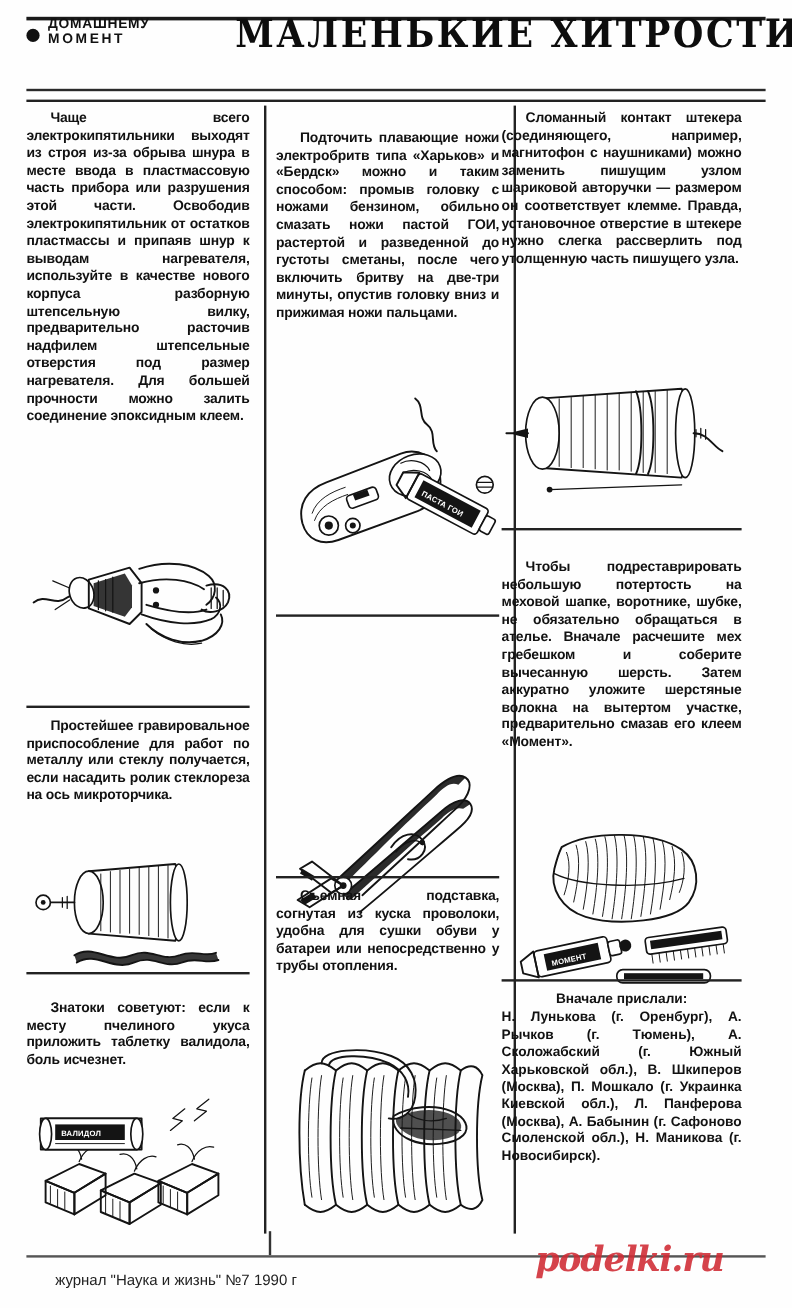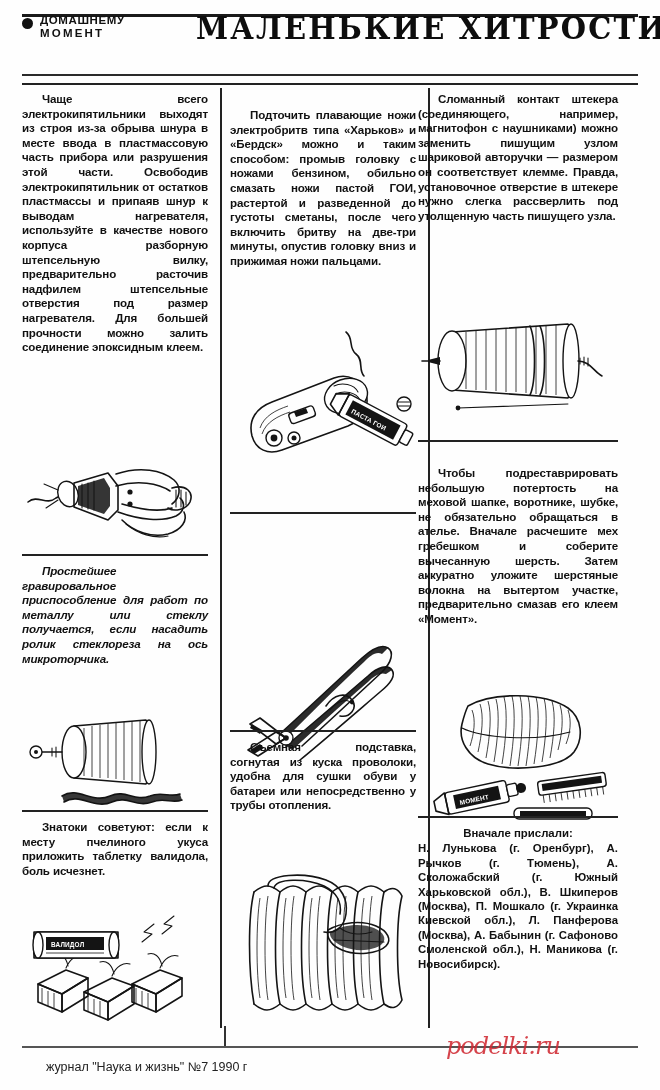--- a/index.html
+++ b/index.html
@@ -44,21 +44,21 @@
     background: #2a2a2a;
   }
   .masthead .rule-top { top: 0; }
   .masthead .rule-bot { top: 60px; }
 
   .kicker {
     position: absolute;
     left: 22px;
     top: 14px;
     display: flex;
-    align-items: flex-start;
+    align-items: center;
     gap: 7px;
   }
   .bullet-dot {
     width: 11px; height: 11px;
     border-radius: 50%;
     background: #111;
     margin-top: 4px;
     flex: none;
   }
   .kicker-lines {
@@ -207,22 +207,22 @@
     line-height: 19px;
     overflow: hidden;
     white-space: nowrap;
   }
   .watermark {
     position: absolute;
     left: 446px; top: 1032px;
     width: 200px;
     font-family: "DejaVu Serif", serif;
     font-style: italic;
-    font-weight: normal;
-    font-size: 24px;
+    font-weight: bold;
+    font-size: 29px;
     color: #d02a33;
     opacity: 0.88;
     letter-spacing: -1px;
     white-space: nowrap;
     pointer-events: none;
   }
 
   
   .illus { position: absolute; left: 0; width: 100%; }
   .illus svg { display: block; }
@@ -291,21 +291,21 @@
 
           <path class="ink" d="M100 92 C112 104 130 110 146 106 C160 102 166 92 162 84"></path>
           <path class="ink-thin" d="M104 96 C116 106 132 111 146 108"></path>
 
           <circle class="ink-fill" cx="108" cy="64" r="2.6"></circle>
           <circle class="ink-fill" cx="108" cy="76" r="2.6"></circle>
           <path class="ink-thin" d="M36 62 L22 56 M36 72 L24 80"></path>
         </svg>
       </div>
 
-      <div class="block" style="top:466px;font-style:italic;">
+      <div class="block" style="top:500px;">
         <div class="block-rule"></div>
         <p class="body" style="margin-top:10px;">Простейшее гравировальное приспособление для работ по металлу или стеклу получается, если насадить ролик стеклореза на ось микроторчика.</p>
       </div>
 
       <div class="illus" style="top:612px;">
         <svg width="186" height="120" viewBox="0 0 186 120">
 
           <path class="ink" d="M52 26 L124 20 L130 32 L130 70 L124 84 L52 78 Z"></path>
           <ellipse class="ink-white" cx="52" cy="52" rx="12" ry="26"></ellipse>
           <ellipse class="ink-white" cx="127" cy="52" rx="7" ry="32"></ellipse>
@@ -318,21 +318,21 @@
           <path class="ink-thin" d="M30 48 L30 56 M34 47 L34 57"></path>
 
           <path class="ink" d="M40 96 C56 86 70 104 88 96 C104 89 112 102 128 96 C140 91 148 98 158 94"></path>
           <path class="ink" d="M42 102 C58 92 72 110 90 102 C106 95 114 108 130 102 C142 97 150 104 160 100"></path>
           <path class="ink-fill" d="M40 96 C56 86 70 104 88 96 C104 89 112 102 128 96 C140 91 148 98 158 94 L160 100 C150 104 142 97 130 102 C114 108 106 95 90 102 C72 110 58 92 42 102 Z" opacity="0.85"></path>
         </svg>
       </div>
 
       <div class="block" style="top:722px;">
         <div class="block-rule"></div>
-        <p class="body" style="margin-top:10px;">Знатоки советуют: если к месту пчелиного укуса приложить таблетку валидола, боль исчезнет.</p>
+        <p class="body" style="margin-top:23px;">Знатоки советуют: если к месту пчелиного укуса приложить таблетку валидола, боль исчезнет.</p>
       </div>
 
       <div class="illus" style="top:818px;">
         <svg width="186" height="122" viewBox="0 0 186 122">
 
           <g>
             <path class="ink" d="M16 78 L44 64 L66 72 L40 88 Z"></path>
             <path class="ink" d="M16 78 L16 96 L40 106 L40 88 Z"></path>
             <path class="ink" d="M40 88 L66 72 L66 90 L40 106 Z"></path>
             <path class="hatch" d="M20 82 L20 97 M26 85 L26 100 M32 87 L32 102"></path>

